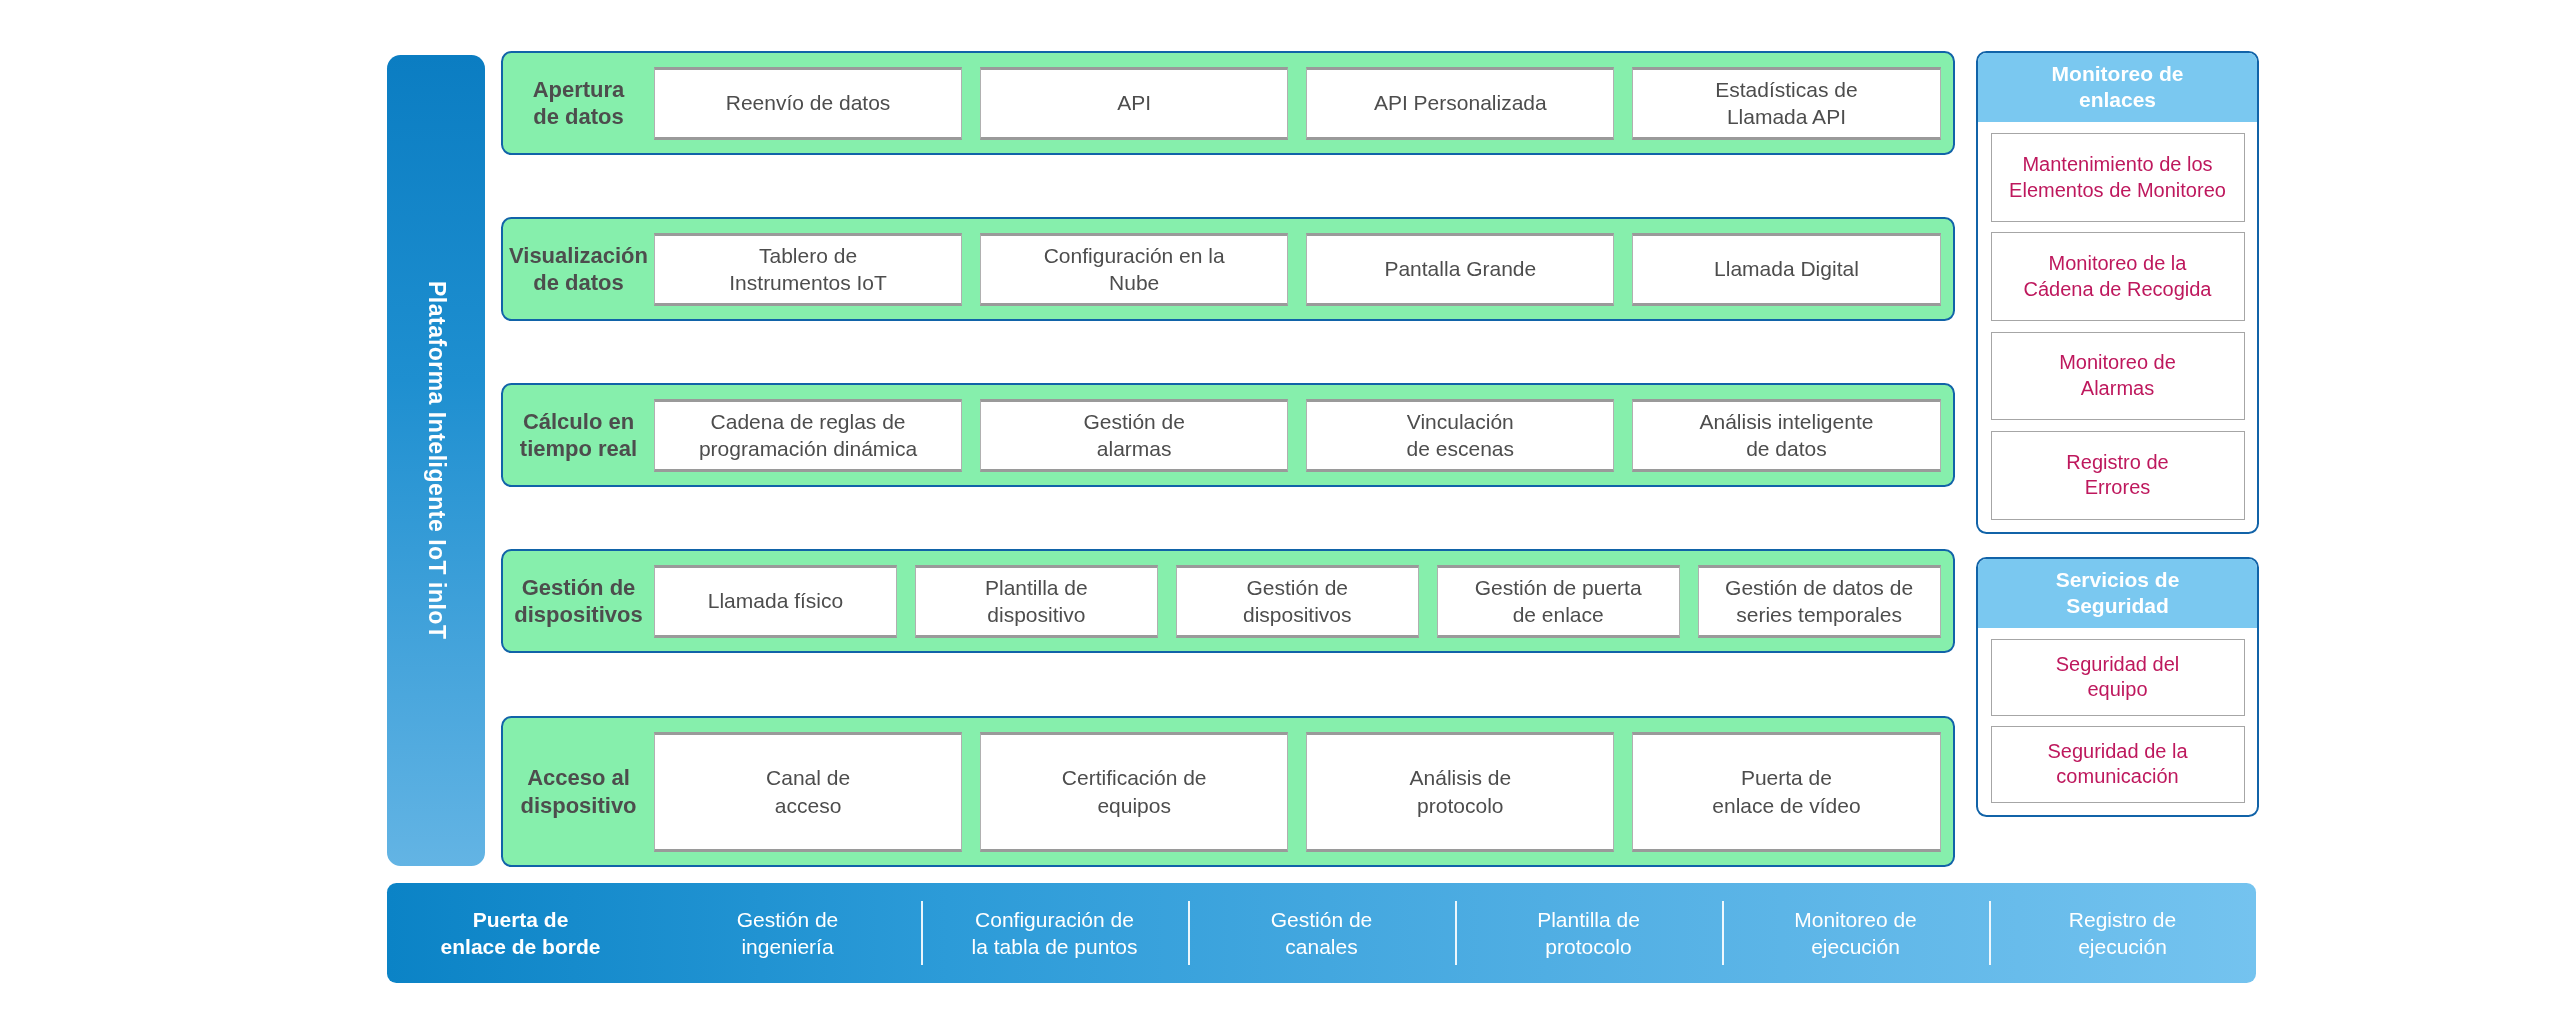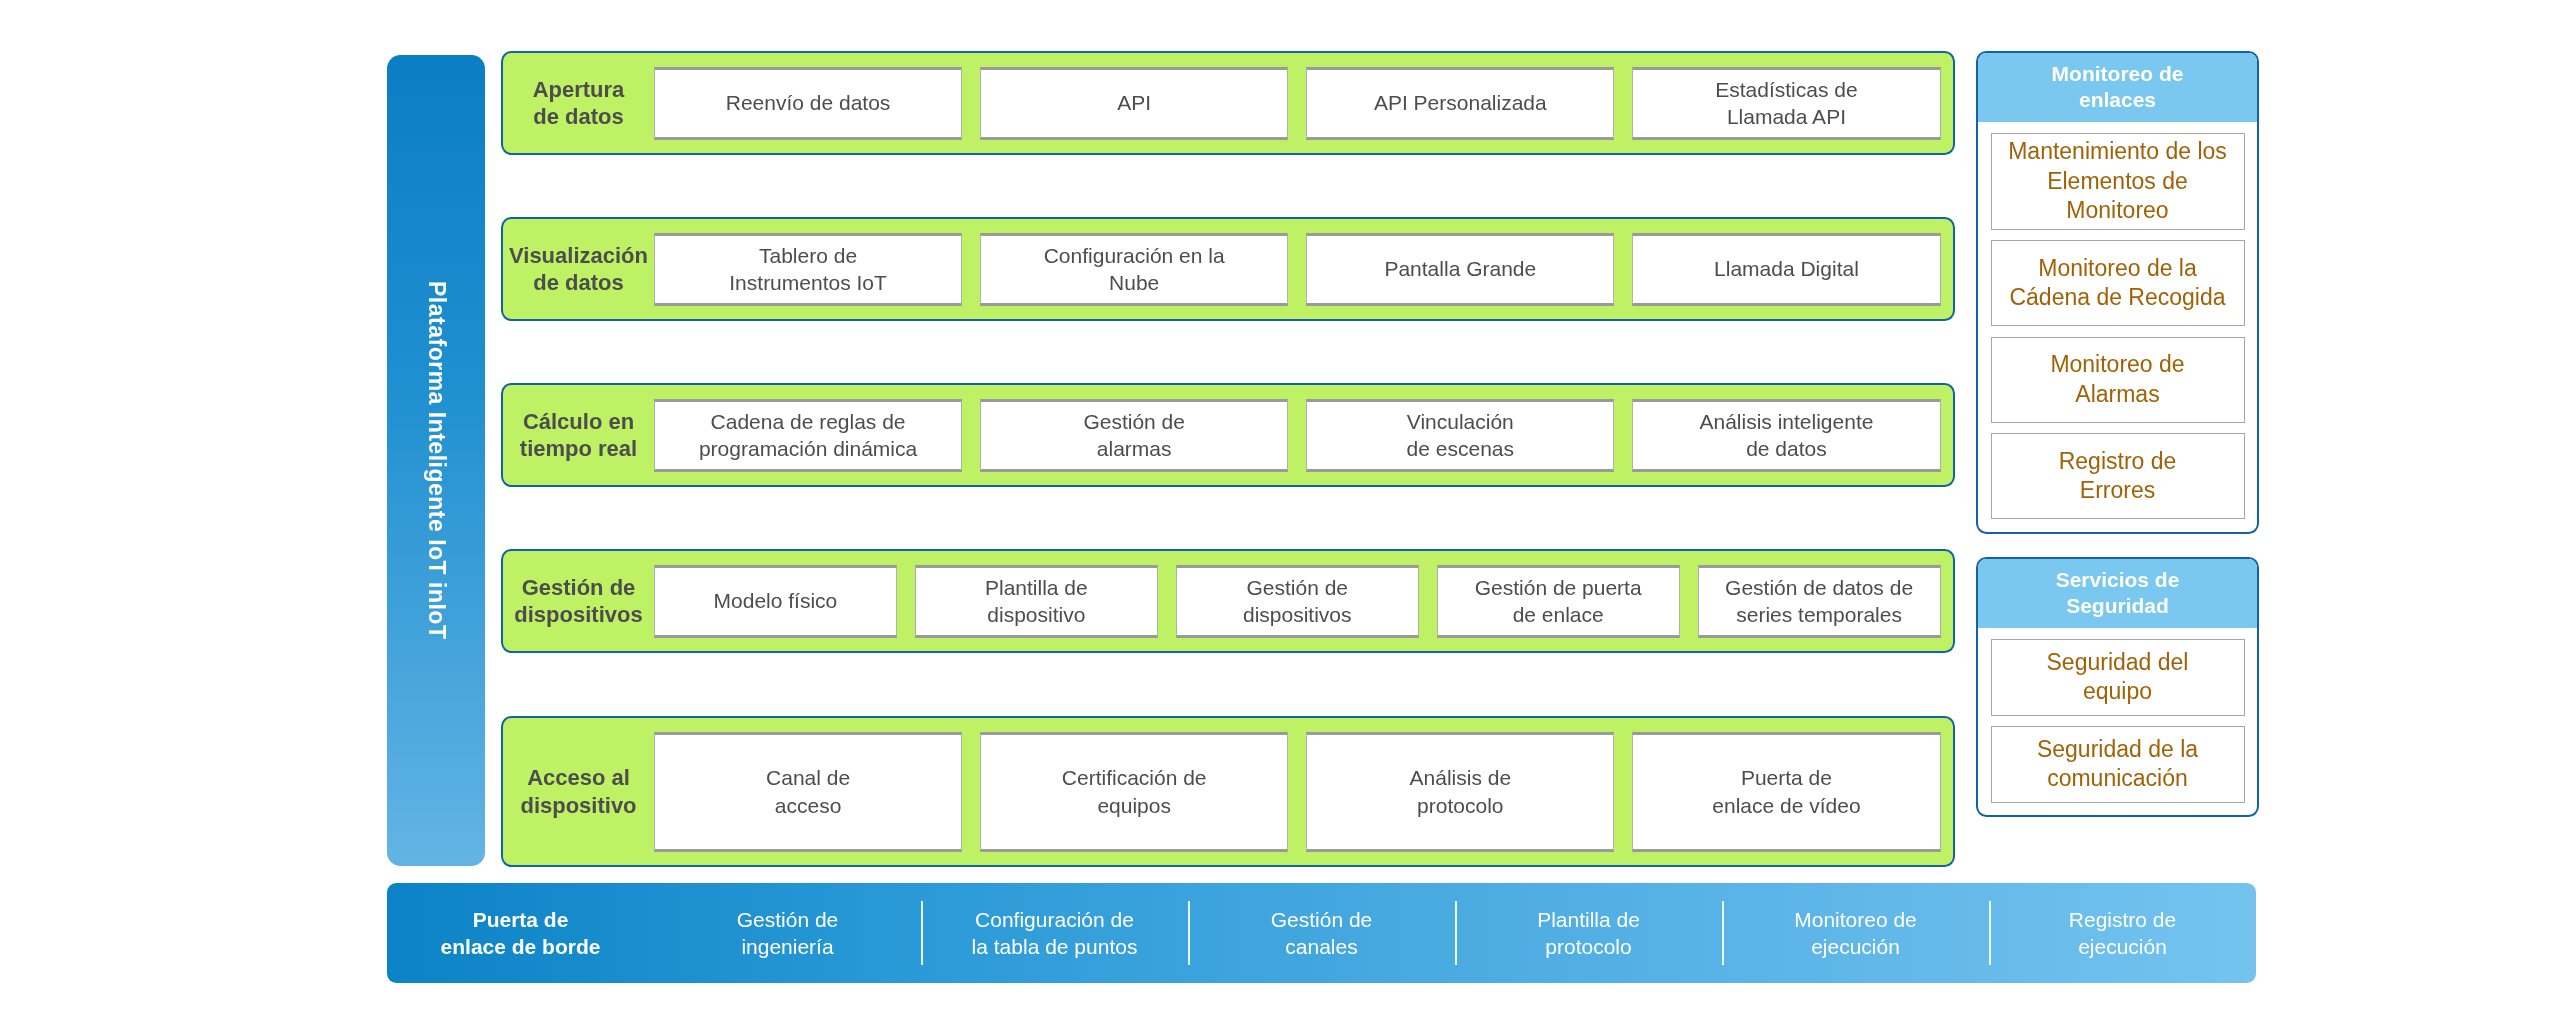--- a/index.html
+++ b/index.html
@@ -53,21 +53,21 @@
     height: 815px;
   }
 
   .cap-row {
     position: absolute;
     left: 0;
     width: 1454px;
     box-sizing: border-box;
     border: 2.6px solid #1163a8;
     border-radius: 10.4px;
-    background: #bef264;
+    background: #86efac;
     display: flex;
     align-items: stretch;
   }
   .cap-row .row-title {
     flex: 0 0 151px;
     display: flex;
     align-items: center;
     justify-content: center;
     text-align: center;
     color: #4d4d4d;
@@ -134,22 +134,22 @@
   }
   .side-panel .panel-cell {
     flex: 1 1 0;
     box-sizing: border-box;
     border: 1.6px solid #a6a6a6;
     background: #ffffff;
     display: flex;
     align-items: center;
     justify-content: center;
     text-align: center;
-    color: #a16207;
-    font-size: 23px;
+    color: #be185d;
+    font-size: 20px;
     line-height: 1.28;
     padding: 3.1px 4.2px;
   }
 
   
   #gateway-bar {
     position: absolute;
     left: 387px;
     top: 883px;
     width: 1869px;
@@ -224,21 +224,21 @@
         <div class="cell">Cadena de reglas de<br>programación dinámica</div>
         <div class="cell">Gestión de<br>alarmas</div>
         <div class="cell">Vinculación<br>de escenas</div>
         <div class="cell">Análisis inteligente<br>de datos</div>
       </div>
     </div>
 
     <div class="cap-row" style="top:498px;height:104px;">
       <div class="row-title">Gestión de<br>dispositivos</div>
       <div class="row-items">
-        <div class="cell">Modelo físico</div>
+        <div class="cell">Llamada físico</div>
         <div class="cell">Plantilla de<br>dispositivo</div>
         <div class="cell">Gestión de<br>dispositivos</div>
         <div class="cell">Gestión de puerta<br>de enlace</div>
         <div class="cell">Gestión de datos de<br>series temporales</div>
       </div>
     </div>
 
     <div class="cap-row" style="top:665px;height:151px;">
       <div class="row-title">Acceso al<br>dispositivo</div>
       <div class="row-items">

